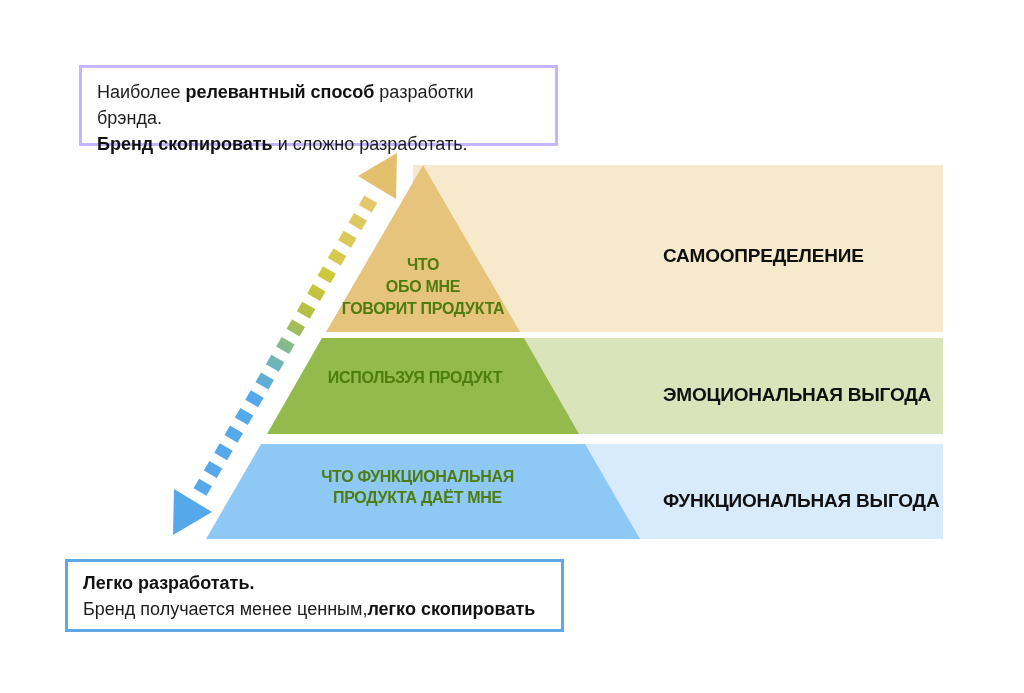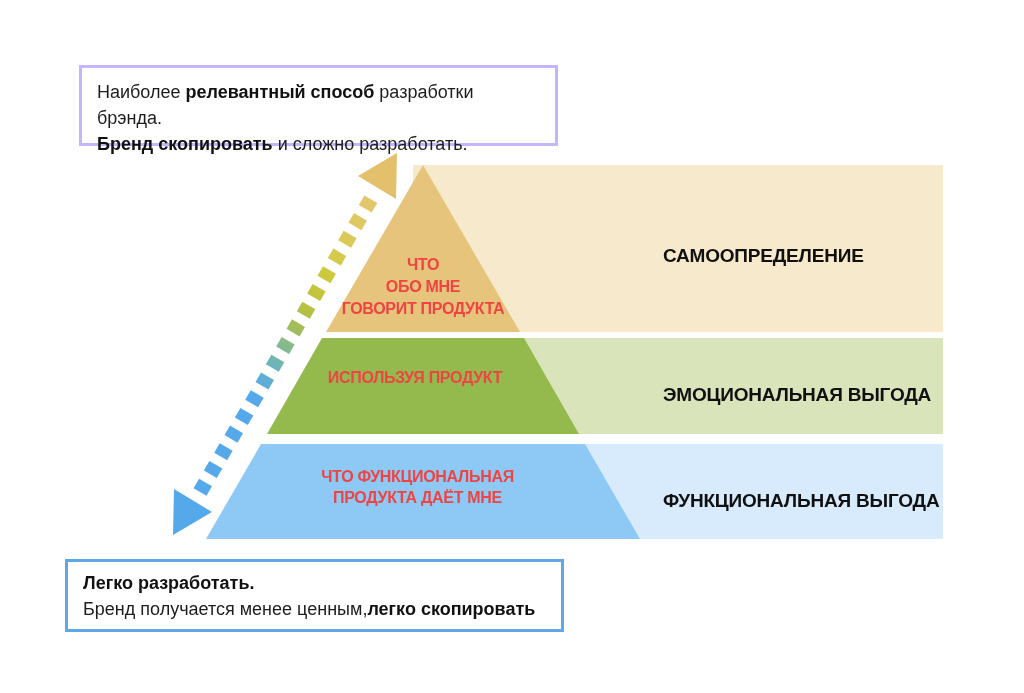--- a/index.html
+++ b/index.html
@@ -9,21 +9,21 @@
   }
   #diagram-svg{position:absolute;left:0;top:0;}
   .note{
     position:absolute;box-sizing:border-box;background:#fff;
     font-size:18px;line-height:26px;color:#1d1d1d;
   }
   .note b{font-weight:bold;color:#111;}
   #top-note{left:79px;top:65px;width:479px;height:81px;border:3px solid #c4b5fd;padding:11px 15px;}
   #bottom-note{left:65px;top:559px;width:499px;height:73px;border:3px solid #60a7e7;padding:8px 15px;}
   .pyr-label{
-    position:absolute;text-align:center;font-weight:bold;color:#ef4444;
+    position:absolute;text-align:center;font-weight:bold;color:#4d7c0f;
     font-size:16px;line-height:22px;letter-spacing:-0.3px;
   }
   #pyr-label-1{left:318px;top:254px;width:210px;}
   #pyr-label-2{left:295px;top:367px;width:240px;line-height:21px;}
   #pyr-label-3{left:295px;top:466px;width:245px;line-height:21px;}
   .band-label{
     position:absolute;left:663px;font-weight:bold;color:#101010;
     font-size:19px;line-height:22px;letter-spacing:-0.2px;white-space:nowrap;margin-top:8px;
   }
   #band-label-1{top:237px;}

